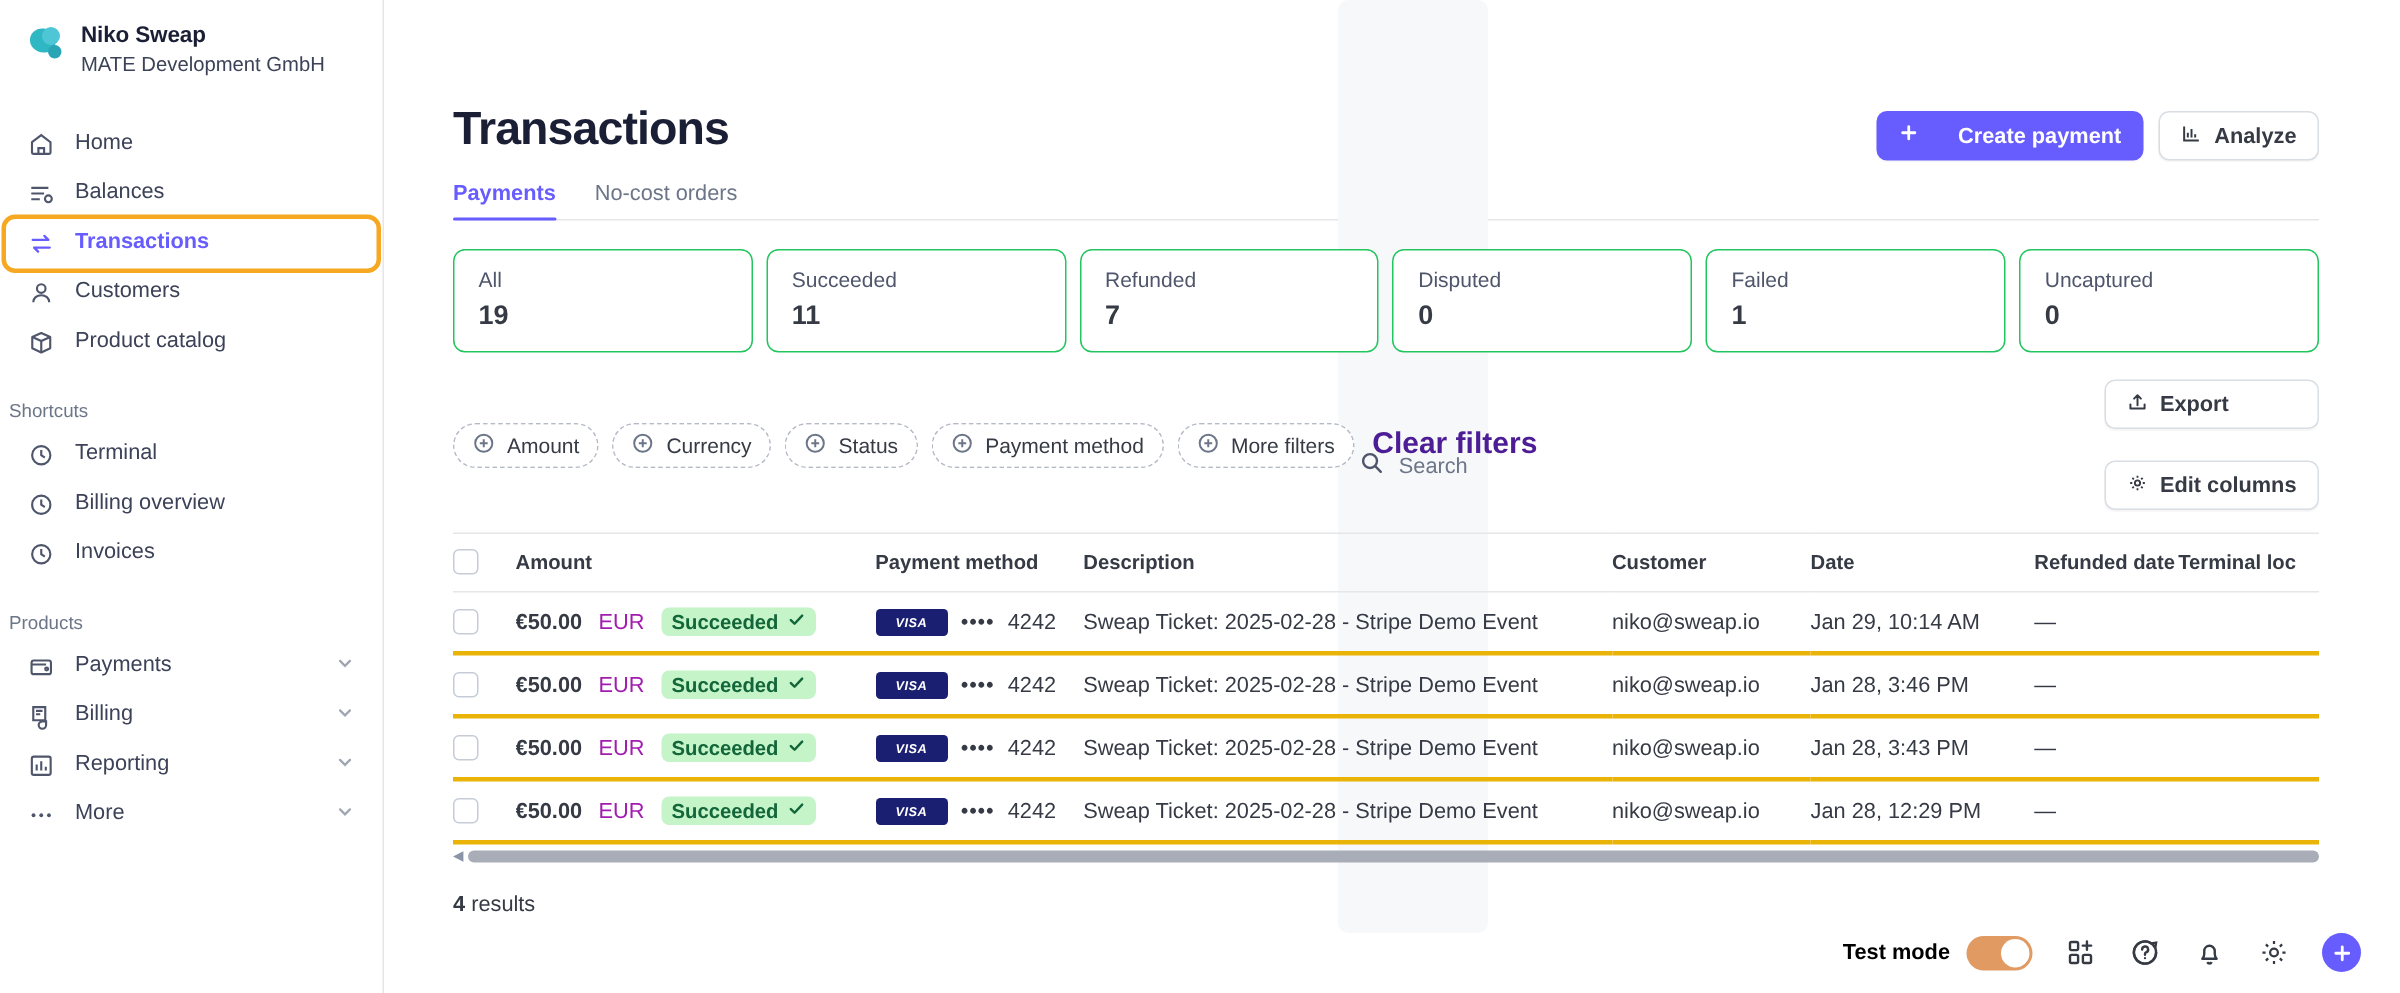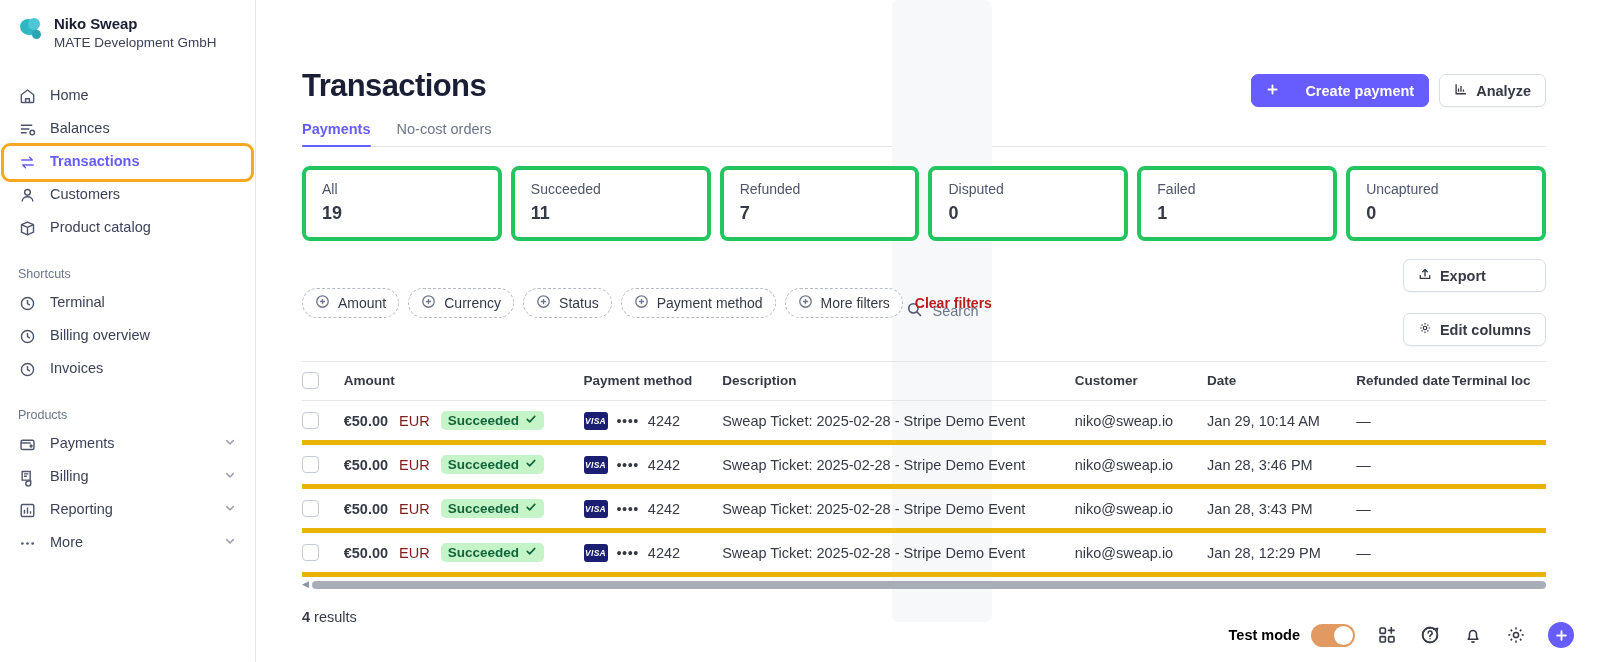--- a/index.html
+++ b/index.html
@@ -34,21 +34,21 @@
   .brand-logo .b3 {
     position: absolute; left: 14px; top: 13px; width: 9px; height: 9px;
     background: #2aa5b5; border-radius: 50%;
   }
   .brand-text { line-height: 1.25; padding-top: 1px; }
   .brand-name { font-size: 15px; font-weight: 700; color: #1a1f36; letter-spacing: -0.1px; }
   .brand-org { font-size: 13.5px; color: #3c4257; margin-top: 1px; }
 
   .nav { margin-top: 28px; }
   .nav-group-label {
-    font-size: 12.5px; color: #6c7688; padding: 0 18px; margin-bottom: 6px;
+    font-size: 12.5px; color: #6c7688; padding: 0 6px; margin-bottom: 6px;
   }
   .nav-item {
     display: flex; align-items: flex-start; gap: 13px;
     padding: 7px 18px; font-size: 14.5px; color: #3c4257; cursor: pointer;
     position: relative;
   }
   .nav-item .label { flex: 1; }
   .nav-item.active .label { color: #675dff; font-weight: 600; }
   .nav-item.active svg { stroke: #675dff; }
   .nav-item.highlight {
@@ -108,75 +108,75 @@
     position: relative;
   }
   .tab.active { color: #675dff; font-weight: 600; }
   .tab.active::after {
     content: ""; position: absolute; left: 0; right: 0; bottom: -1px;
     height: 2px; background: #675dff; border-radius: 2px;
   }
 
   .stats { display: flex; gap: 9px; margin-top: 19px; }
   .stat {
-    flex: 1; border: 4px solid #22c55e; border-radius: 8px; padding: 11px 16px 13px;
+    flex: 1; border: 1px solid #22c55e; border-radius: 8px; padding: 11px 16px 13px;
     background: #fff; cursor: pointer;
   }
   .stat .lbl { font-size: 14px; color: #4f566b; }
   .stat .val { font-size: 18px; font-weight: 700; color: #353a44; margin-top: 6px; }
 
   .filters { display: flex; align-items: center; gap: 9px; margin-top: 18px; }
   .chip {
     display: flex; align-items: center; gap: 8px; height: 30px; padding: 0 12px;
     border-radius: 15px; font-size: 14px; color: #353a44; cursor: pointer;
     border: 1px dashed #b4bac6; background: #fff; white-space: nowrap;
   }
   .chip.solid { border-style: solid; border-color: #d8dee4; font-weight: 600; }
   .chip .sep { color: #d8dee4; }
   .chip .valtext { color: #675dff; font-weight: 600; }
   .clear {
-    font-size: 14px; color: #b91c1c; font-weight: 600; cursor: pointer; margin-left: 3px;
+    font-size: 20px; color: #4c1d95; font-weight: 600; cursor: pointer; margin-left: 3px;
   }
   .filters-right { margin-left: auto; display: flex; gap: 21px; flex-direction: column; }
 
   
   .table-wrap { margin-top: 15px; position: relative; }
   .tbl { width: 100%; border-collapse: collapse; table-layout: fixed; }
   .tbl th {
     text-align: left; font-size: 13.5px; font-weight: 700; color: #353a44;
     padding: 10px 0 11px 0; border-top: 1px solid #e6e6e9; border-bottom: 1px solid #e6e6e9;
     white-space: nowrap; overflow: hidden;
   }
   .tbl td {
-    font-size: 14.5px; color: #353a44; padding: 10px 0; border-bottom: 5px solid #eab308;
+    font-size: 14.5px; color: #353a44; padding: 10px 0; border-bottom: 3px solid #eab308;
     white-space: nowrap; overflow: hidden;
   }
   .c-check { width: 40px; }
   .c-amount { width: 230px; }
   .c-pm { width: 133px; }
   .c-desc { width: 338px; }
   .c-cust { width: 127px; }
   .c-date { width: 143px; }
   .c-rdate { width: 92px; }
   .c-term { width: 90px; }
   .cb {
     width: 17px; height: 17px; border: 1px solid #c5ccd6; border-radius: 4px;
     background: #fff; display: block; cursor: pointer;
   }
   .amount-cell { display: flex; align-items: center; gap: 11px; }
   .amt { font-weight: 700; color: #353a44; }
-  .cur { color: #7f1d1d; }
+  .cur { color: #a21caf; }
   .badge {
     display: inline-flex; align-items: center; gap: 6px;
     background: #c4f4c7; color: #13663a; font-size: 13.5px; font-weight: 600;
     border-radius: 5px; padding: 2px 7px;
   }
   .pm-cell { display: flex; align-items: center; gap: 9px; }
   .visa {
-    width: 24px; height: 18px; background: #1a1f71; border-radius: 3px;
+    width: 48px; height: 18px; background: #1a1f71; border-radius: 3px;
     display: flex; align-items: center; justify-content: center;
     color: #fff; font-size: 8.5px; font-weight: 700; font-style: italic; letter-spacing: .3px;
   }
   .dots { letter-spacing: .5px; color: #353a44; }
   .muted { color: #6c7688; }
   .dash { color: #6c7688; }
   .cust { color: #353a44; }
 
   .hscroll {
     margin-top: 2px; height: 11px; display: flex; align-items: center; gap: 3px;

